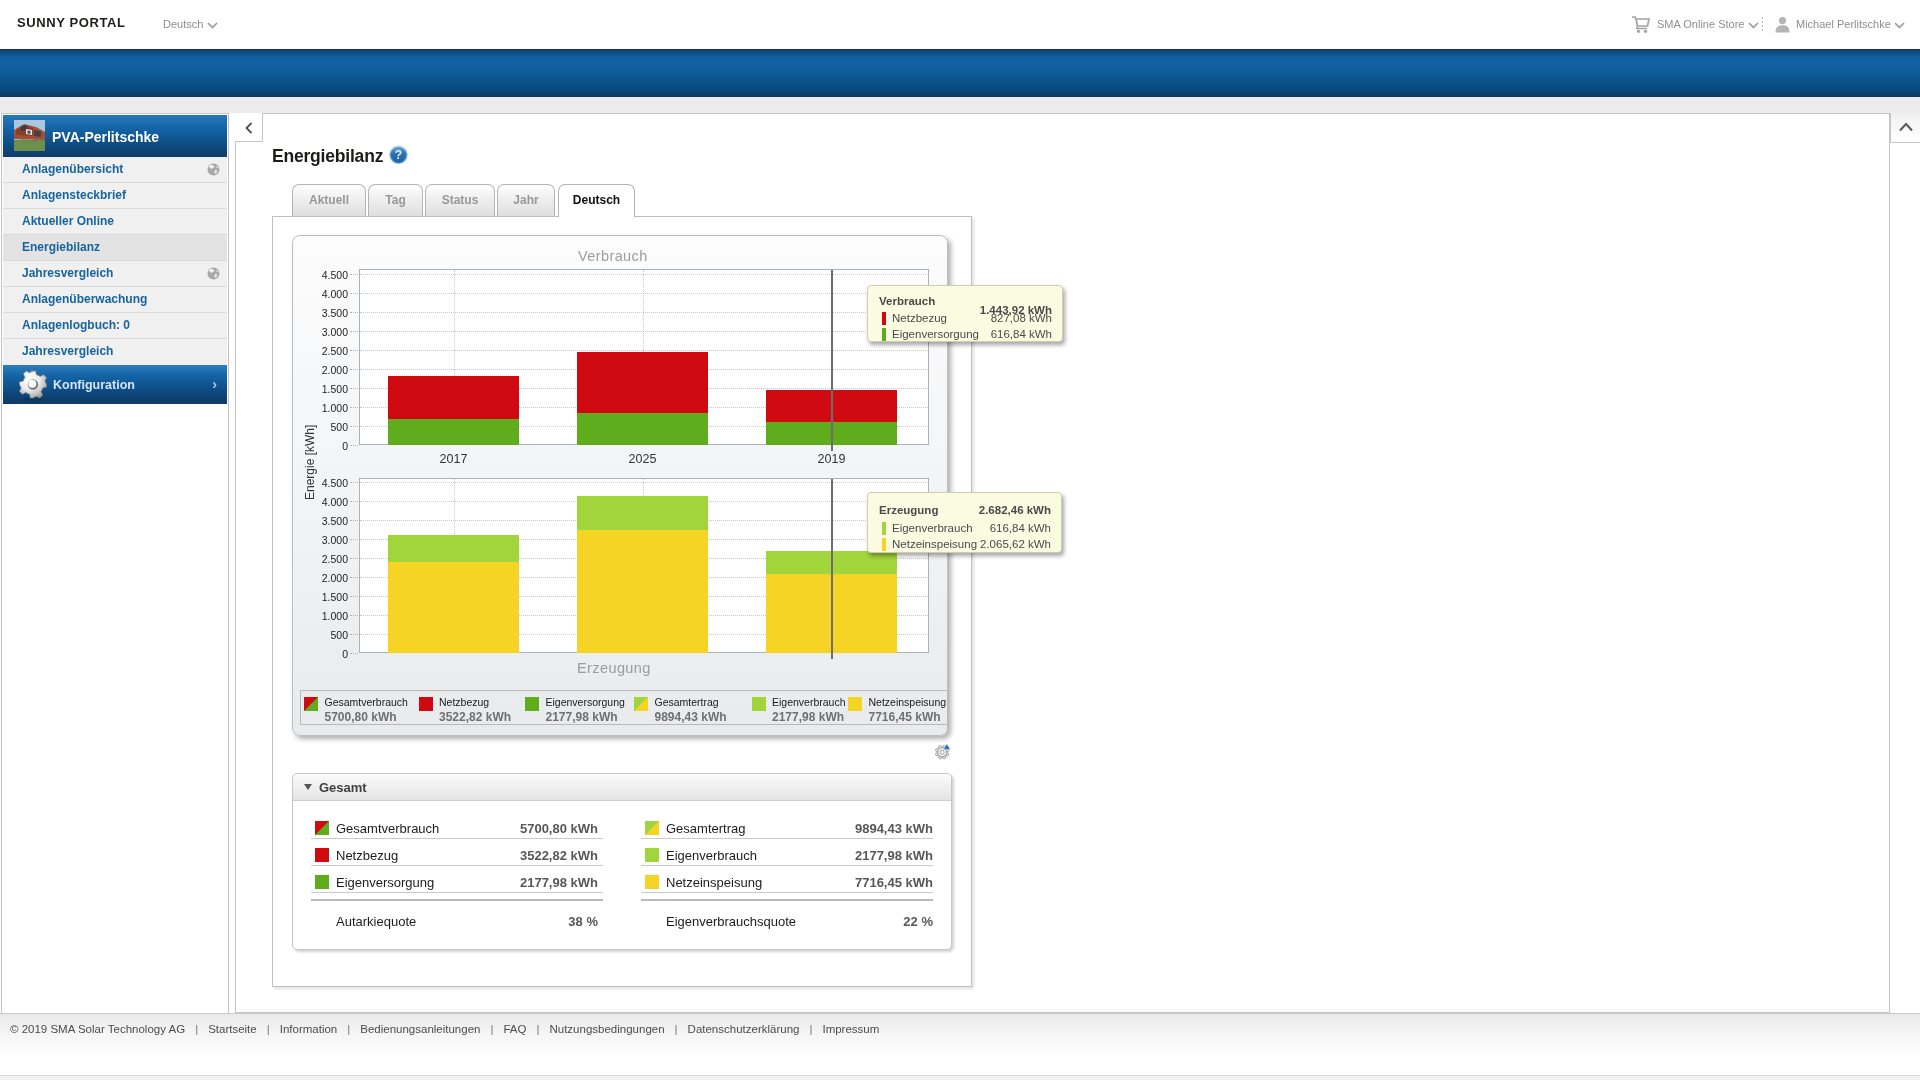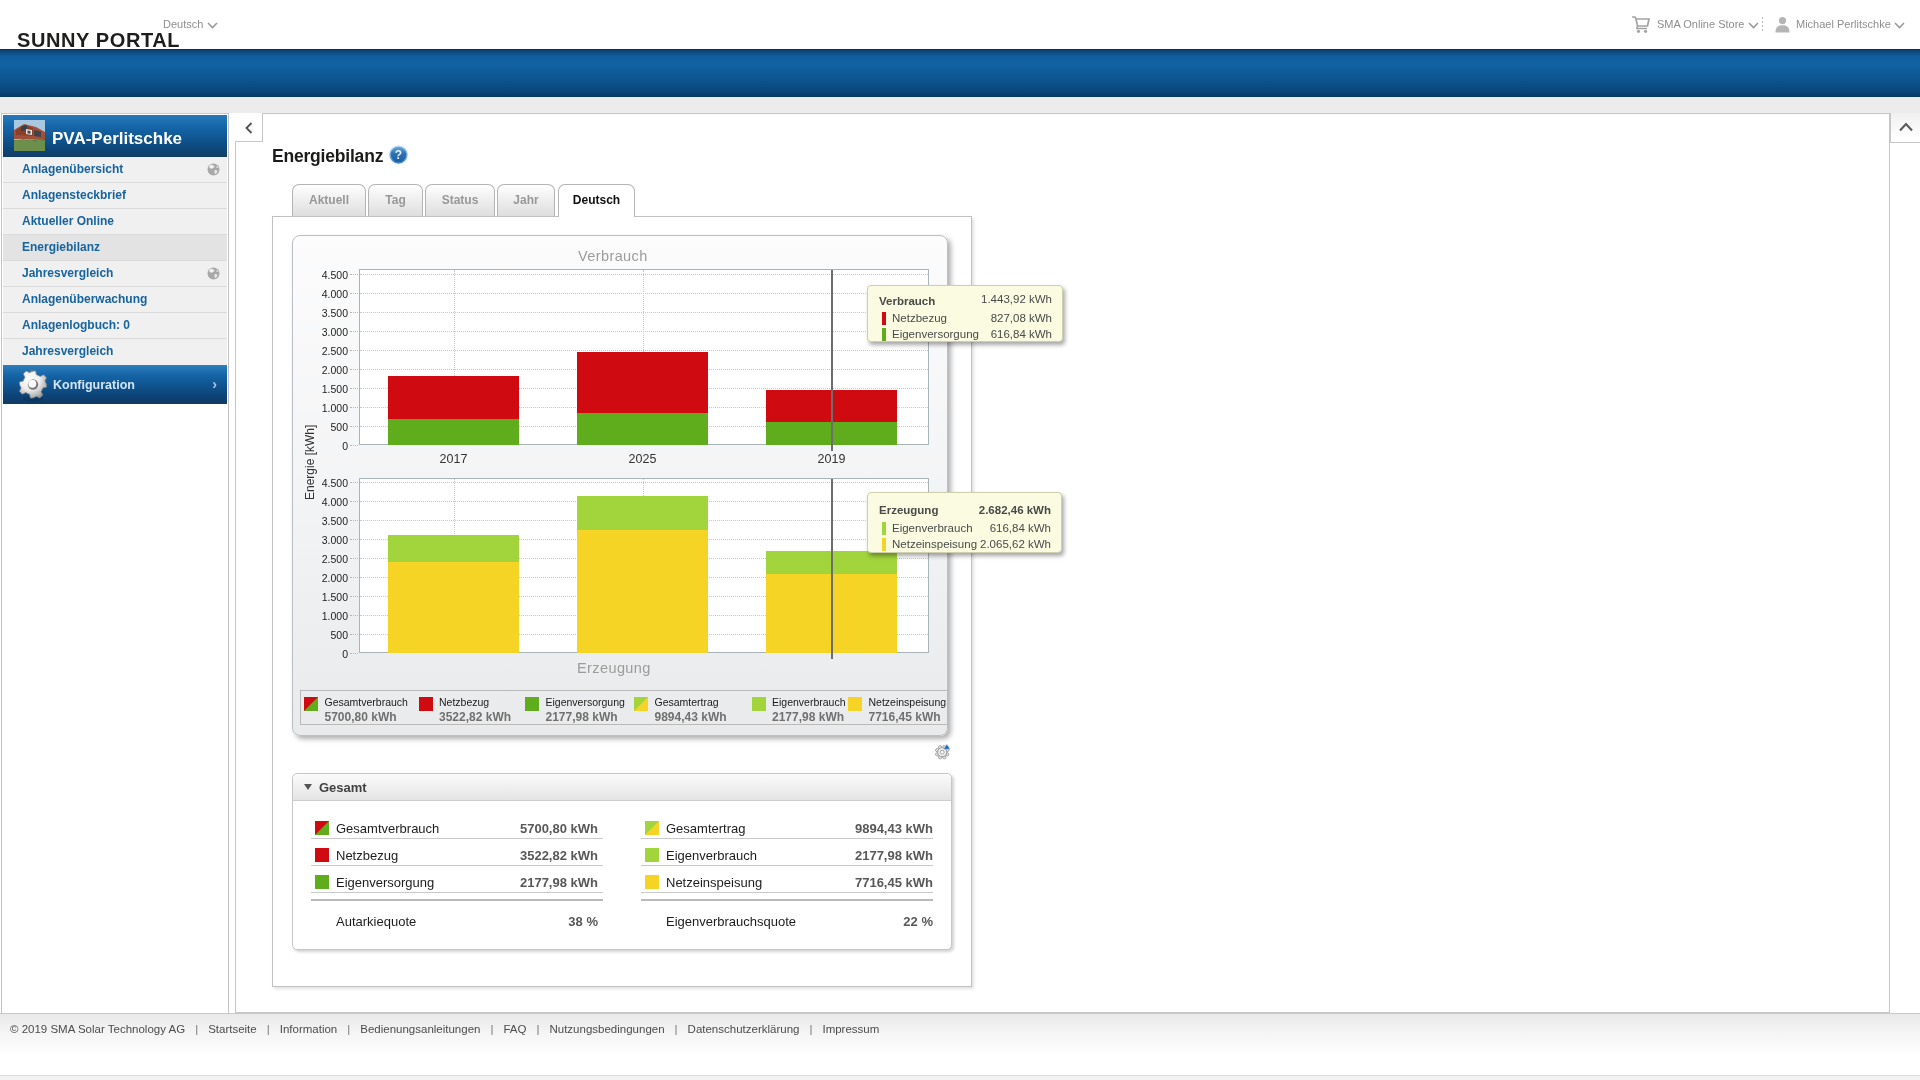--- a/index.html
+++ b/index.html
@@ -3,34 +3,34 @@
 <meta charset="utf-8">
 <title>Sunny Portal</title>
 <style>
   * { margin:0; padding:0; box-sizing:border-box; }
   html,body { width:1920px; height:1080px; overflow:hidden; background:#fff;
     font-family:"Liberation Sans", sans-serif; }
   .abs { position:absolute; }
   #chart1, #chart2, #bilrows, #legenditems { position:absolute; left:0; top:0; width:0; height:0; z-index:4; }
   
   #topbar { position:absolute; left:0; top:0; width:1920px; height:49px; background:#fff; }
-  #logo { position:absolute; left:17px; top:15px; font-size:20px; font-weight:bold;
-    letter-spacing:0.6px; color:#1d1d1b;margin-top:14px; }
+  #logo { position:absolute; left:17px; top:15px; font-size:13px; font-weight:bold;
+    letter-spacing:0.6px; color:#1d1d1b; }
   .toplink { color:#8e8e8e; font-size:11px; }
   
   #banner { position:absolute; left:0; top:49px; width:1920px; height:48px;
     background:linear-gradient(180deg,#0d426f 0%,#115d9e 14%,#1162a4 30%,#0e5690 60%,#0a4a80 82%,#084173 94%,#0a3760 100%);
     border-top:1px solid #0d3156; }
   #graystrip { position:absolute; left:0; top:97px; width:1920px; height:16px; background:#ececec; }
   
   #sidebar { position:absolute; left:1px; top:113px; width:228px; height:900px; background:#fff;
     border:1px solid #c2c2c2; border-top:1px solid #cacaca; border-bottom:none; padding:1px; }
   #sbhead { position:relative; height:42px;
     background:linear-gradient(180deg,#2879b8 0%,#1465a8 30%,#0d4a7e 75%,#113c67 100%); }
-  #sbhead span { position:absolute; left:49px; top:14px; color:#fff; font-weight:bold; font-size:17px; }
+  #sbhead span { position:absolute; left:49px; top:14px; color:#fff; font-weight:bold; font-size:14px; }
   .mitem { position:relative; height:26px; background:#f0f0f0; border-bottom:1px solid #dadada;
     color:#17649f; font-weight:bold; font-size:12px; line-height:25px; padding-left:19px; }
   .mitem.sel { background:#e3e3e3; }
   .mitem .globe { position:absolute; right:7px; top:6px; }
   #konfig { position:relative; height:39px;
     background:linear-gradient(180deg,#2e7fbc 0%,#1463a5 28%,#0c4478 78%,#113a63 100%); }
   #konfig span.txt { position:absolute; left:50px; top:13px; color:#d3e5f4; font-weight:bold; font-size:12.5px; }
   #konfig span.arr { position:absolute; right:10px; top:11px; color:#a9c9e2; font-size:14px; font-weight:bold; }
   
   #panel { position:absolute; left:235px; top:113px; width:1655px; height:900px;
@@ -340,21 +340,21 @@
 <div class="lsq" style="left:751.5px; background:#a2d43c;"></div>
 <div class="llab" style="left:772px;">Eigenverbrauch</div>
 <div class="lval" style="left:772px;">2177,98 kWh</div>
 <div class="lsq" style="left:848px; background:#f6d426;"></div>
 <div class="llab" style="left:868.5px;">Netzeinspeisung</div>
 <div class="lval" style="left:868.5px;">7716,45 kWh</div>
 </div>
 
 <div class="tooltip" style="left:867px; top:285px; width:196px; height:57px;">
   <span class="abs" style="left:11px; top:9px; font-weight:bold;">Verbrauch</span>
-    <span class="abs" style="right:10px; top:7px; font-weight:normal;margin-left:24px;">1.443,92 kWh</span>
+    <span class="abs" style="right:10px; top:18px; font-weight:bold;margin-left:24px;">1.443,92 kWh</span>
   <span class="abs cbar" style="left:14px; top:26px; background:#cf0a10;"></span>
     <span class="abs" style="left:24px; top:26px;">Netzbezug</span>
     <span class="abs" style="right:10px; top:26px;">827,08 kWh</span>
   <span class="abs cbar" style="left:14px; top:42px; background:#5fad1d;"></span>
     <span class="abs" style="left:24px; top:42px;">Eigenversorgung</span>
     <span class="abs" style="right:10px; top:42px;">616,84 kWh</span>
 </div>
   <div class="row"><span class="cbar" style="background:#cf0a10;"></span><span class="rl">Netzbezug</span><span class="rv">827,08 kWh</span></div>
   <div class="row"><span class="cbar" style="background:#5fad1d;"></span><span class="rl">Eigenversorgung</span><span class="rv">616,84 kWh</span></div>
 

